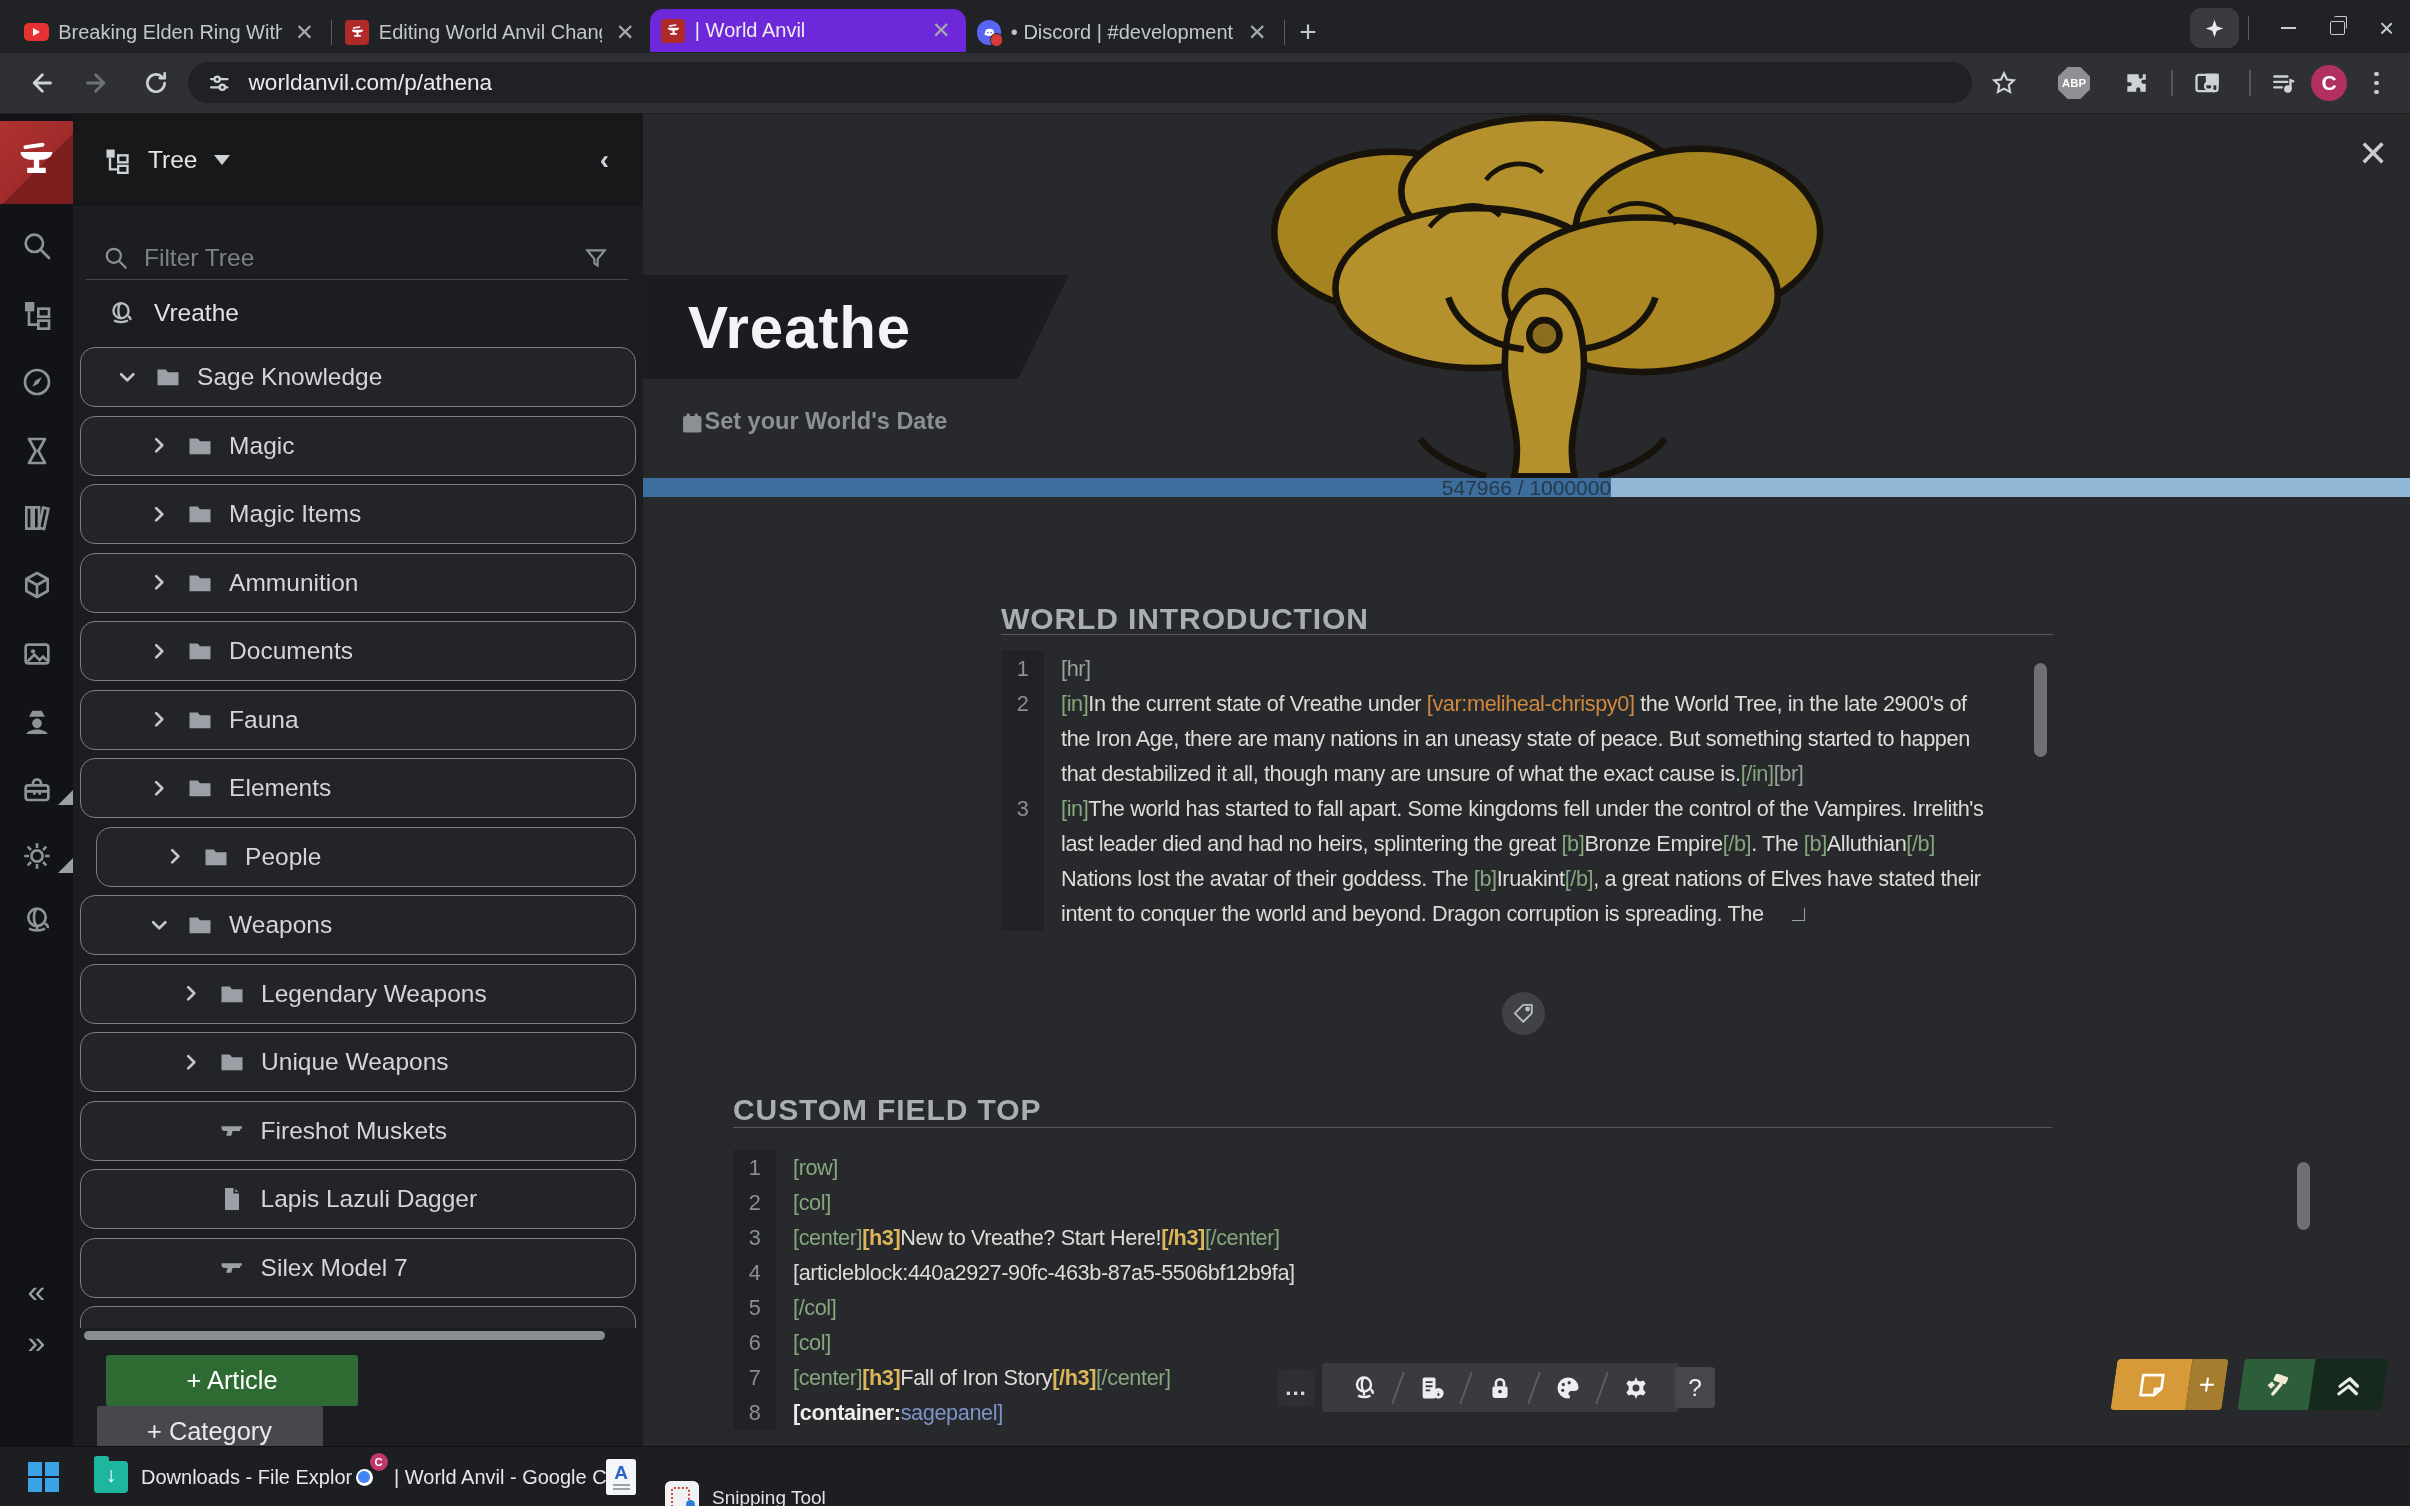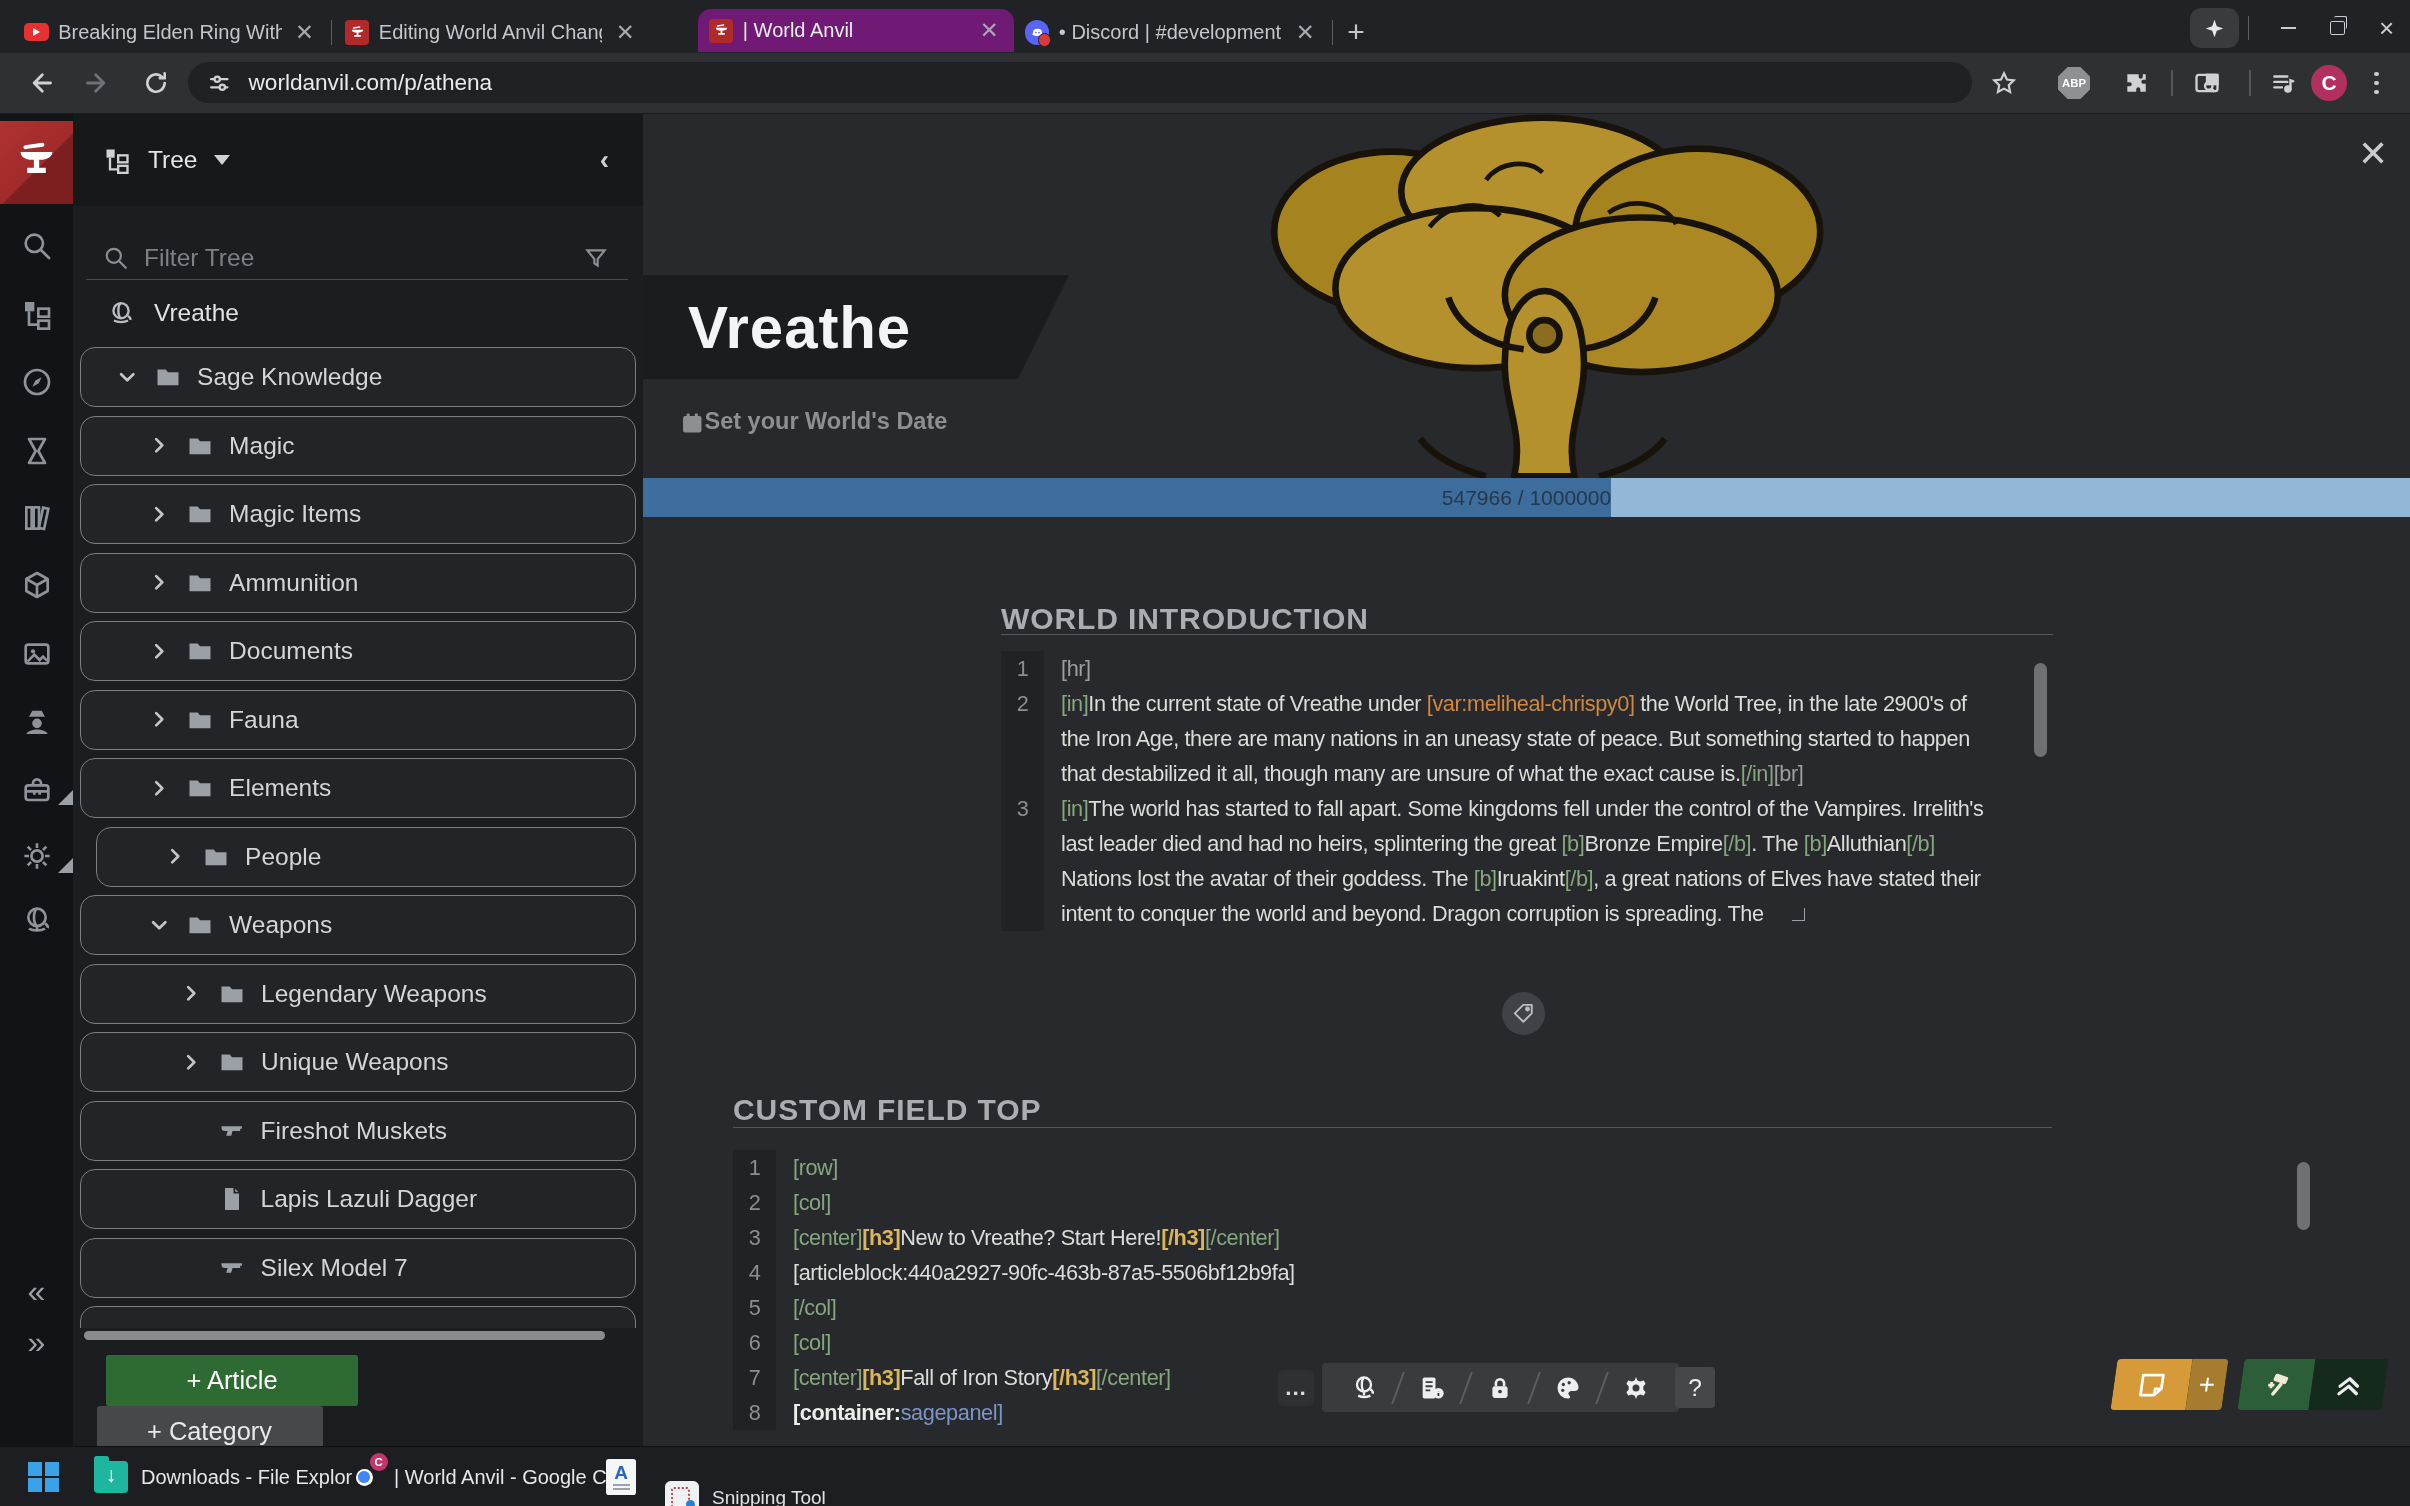--- a/index.html
+++ b/index.html
@@ -3,21 +3,21 @@
 <meta charset="utf-8">
 <style>
   html,body{margin:0;padding:0;background:#000;}
   .screen{position:relative;width:2411px;height:1507px;background:#28292c;overflow:hidden;
           font-family:"Liberation Sans",sans-serif;color:#dcdcd8;}
   
   .tabstrip{position:absolute;left:0;top:0;width:2411px;height:53px;background:#202226;}
   .tabs{position:absolute;left:13px;top:9.4px;height:43px;display:flex;align-items:flex-end;}
   .tab{width:316px;height:40px;display:flex;align-items:center;gap:9.4px;padding:0 11.3px;
        box-sizing:border-box;color:#c3c6ca;font-size:20px;}
-  .tab.active{background:#701a75;border-radius:13px 13px 0 0;height:43px;color:#eceef0;margin-left:48px;}
+  .tab.active{background:#6d28d9;border-radius:13px 13px 0 0;height:43px;color:#eceef0;}
   .tab .title{flex:1;white-space:nowrap;overflow:hidden;}
   .tab .close{color:#a6aaaf;font-size:22.6px;padding:0 3.8px;flex:none;}
   .tabsep{width:0.9px;height:24.5px;background:#5a5d61;margin:0 1.9px 7.5px 1.9px;flex:none;}
   .fav{width:24.5px;height:24.5px;flex:none;position:relative;}
   .fav-yt{width:24.5px;height:18px;margin-top:2.8px;background:#e53131;border-radius:4.7px;
           display:flex;align-items:center;justify-content:center;}
   .fav-yt:before{content:"";width:0;height:0;border-left:7.5px solid #fff;border-top:4.7px solid transparent;border-bottom:4.7px solid transparent;}
   .fav-wa{background:#b02a2a;border-radius:3.8px;display:flex;align-items:center;justify-content:center;}
   .fav-wa svg{width:19px;height:19px;}
   .fav-dc{background:#5865f2;border-radius:50%;display:flex;align-items:center;justify-content:center;}
@@ -79,21 +79,21 @@
   .btn-category{margin-left:23.5px;width:226px;height:51px;background:#47484c;color:#e8e9eb;font-size:25.4px;
                display:flex;align-items:center;justify-content:center;border-radius:2.8px;}
   
   .main{position:absolute;left:643px;top:0;width:1767px;height:1332px;}
   .mclose{position:absolute;left:1715px;top:19px;font-size:36px;color:#caccce;}
   .banner{position:absolute;left:0;top:161px;width:426px;height:104px;background:#1b1c1f;
           clip-path:polygon(0 0,100% 0,88% 100%,0 100%);display:flex;align-items:center;}
   .banner h1{margin:0 0 0 45px;font-size:60px;font-weight:800;color:#f3f4f5;letter-spacing:0.9px;}
   .daterow{position:absolute;left:37px;top:294px;display:flex;align-items:flex-end;color:#8d9093;font-weight:bold;font-size:23.5px;}
   .daterow svg{width:24.5px;height:24.5px;color:#8d9093;}
-  .progress{position:absolute;left:0;top:364px;width:1767px;height:39px;background:#92b7d7;}
+  .progress{position:absolute;left:0;top:364px;width:1767px;height:19px;background:#92b7d7;}
   .progress .fill{height:100%;background:#3c6d9c;}
   .progress .plabel{position:absolute;left:0;top:0;width:100%;height:100%;display:flex;align-items:center;justify-content:center;
                     color:#26384a;font-size:21px;}
   .sectitle{position:absolute;color:#aaadb1;font-size:30px;letter-spacing:0.9px;font-weight:bold;}
   .secrule{position:absolute;height:0.9px;background:#56585c;}
   .editor{position:absolute;overflow:hidden;font-size:21.7px;letter-spacing:-0.4px;line-height:35px;}
   .crow{display:flex;}
   .gut{flex:none;width:43px;background:#212226;color:#8b8e92;text-align:center;}
   .gut span{display:block;padding-top:0;}
   .ccontent{flex:1;padding:0 53px 0 17px;}

